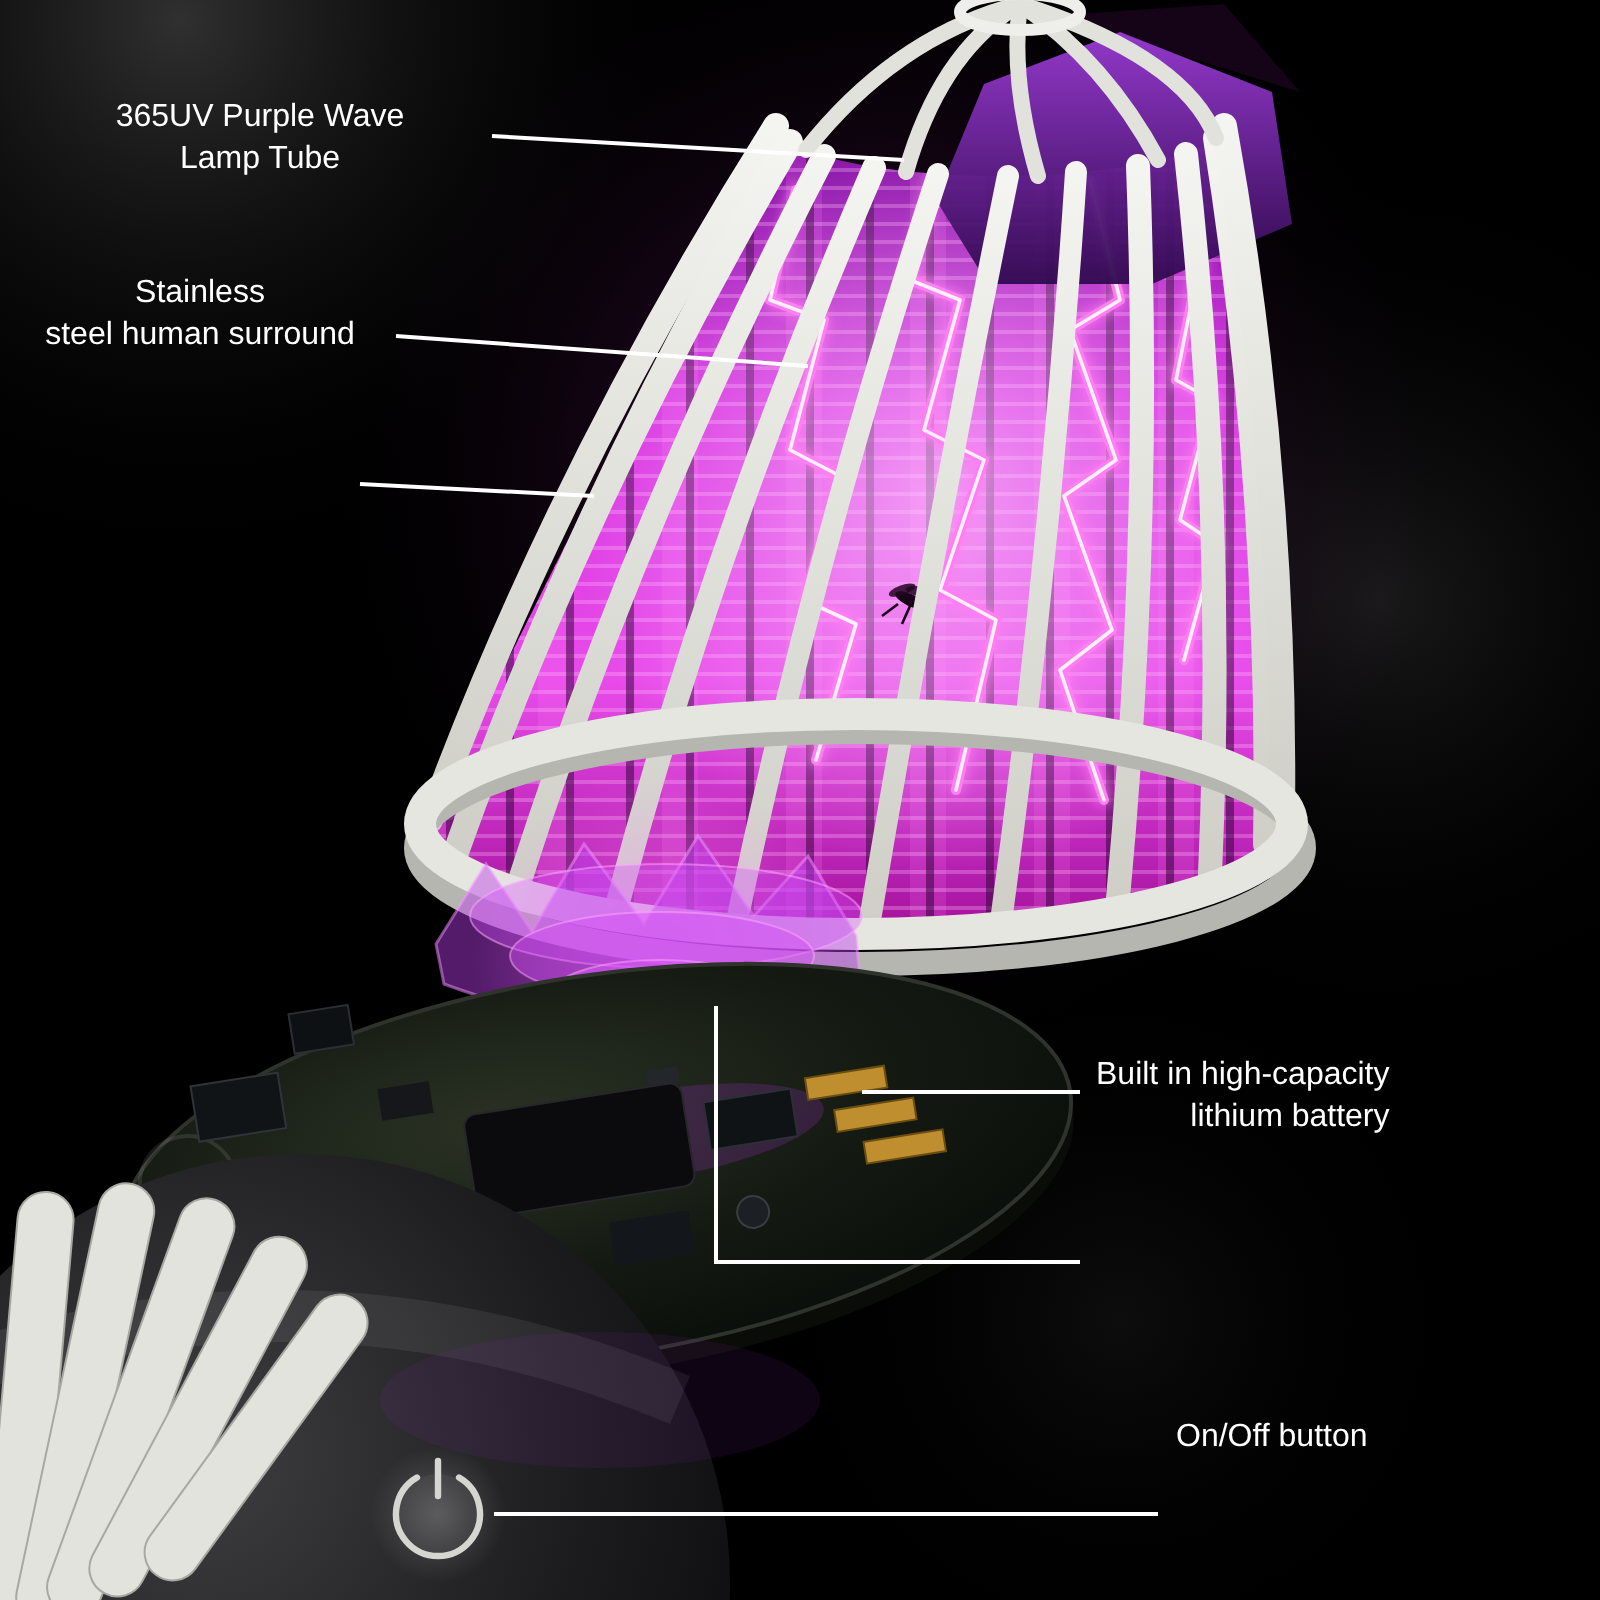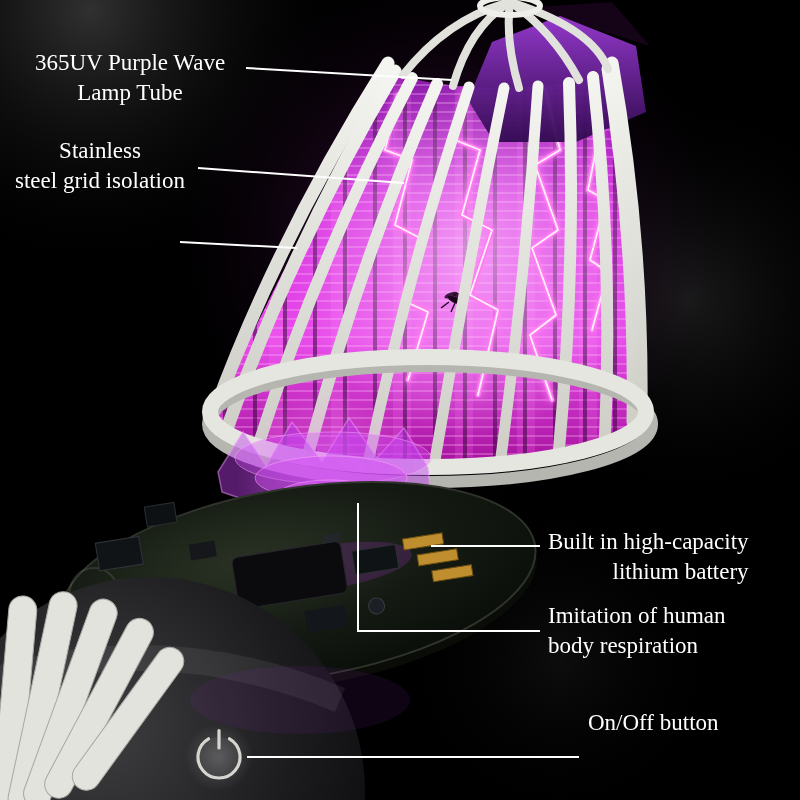--- a/index.html
+++ b/index.html
@@ -1,19 +1,19 @@
 <!DOCTYPE html>
 <html><head>
 <meta charset="utf-8">
 <style>
   html,body{margin:0;padding:0;background:#000;}
   #stage{position:relative;width:800px;height:800px;background:#000;overflow:hidden;
          font-family:"Liberation Sans",sans-serif;}
   #art{position:absolute;left:0;top:0;width:800px;height:800px;}
-  .lbl{position:absolute;color:#fff;font-size:23px;line-height:1.32;white-space:pre-line;z-index:5;font-family:Liberation Serif, serif;}
+  .lbl{position:absolute;color:#fff;font-size:16px;line-height:1.32;white-space:pre-line;z-index:5;}
   .lbl.center{text-align:center;}
   .lbl.left{text-align:left;}
   #lbl-lamp-tube{left:14px;top:48px;width:232px;}
   #lbl-grid{left:0px;top:136px;width:200px;}
   #lbl-cage{left:0px;top:214px;width:184px;}
   #lbl-battery{left:548px;top:527px;text-align:right;}
   #lbl-respiration{left:548px;top:601px;}
   #lbl-power{left:588px;top:708px;text-align:center;}
 </style>
 </head>
@@ -226,20 +226,18 @@
     <path d="M180,242 L297,248"></path>
     <path d="M540,546 L431,546"></path>
     <path d="M540,631 L358,631 L358,503"></path>
     <path d="M579,757 L247,757"></path>
   </g>
 </svg>
 
 <div id="lbl-lamp-tube" class="lbl center">365UV Purple Wave
 Lamp Tube</div>
 <div id="lbl-grid" class="lbl center">Stainless
-steel grid isolation</div>
+steel human surround</div>
 <div id="lbl-battery" class="lbl left">Built in high-capacity
 lithium battery</div>
-<div id="lbl-respiration" class="lbl left">Imitation of human
-body respiration</div>
 <div id="lbl-power" class="lbl left">On/Off button</div>
 
 </div>
 
 </body></html>

